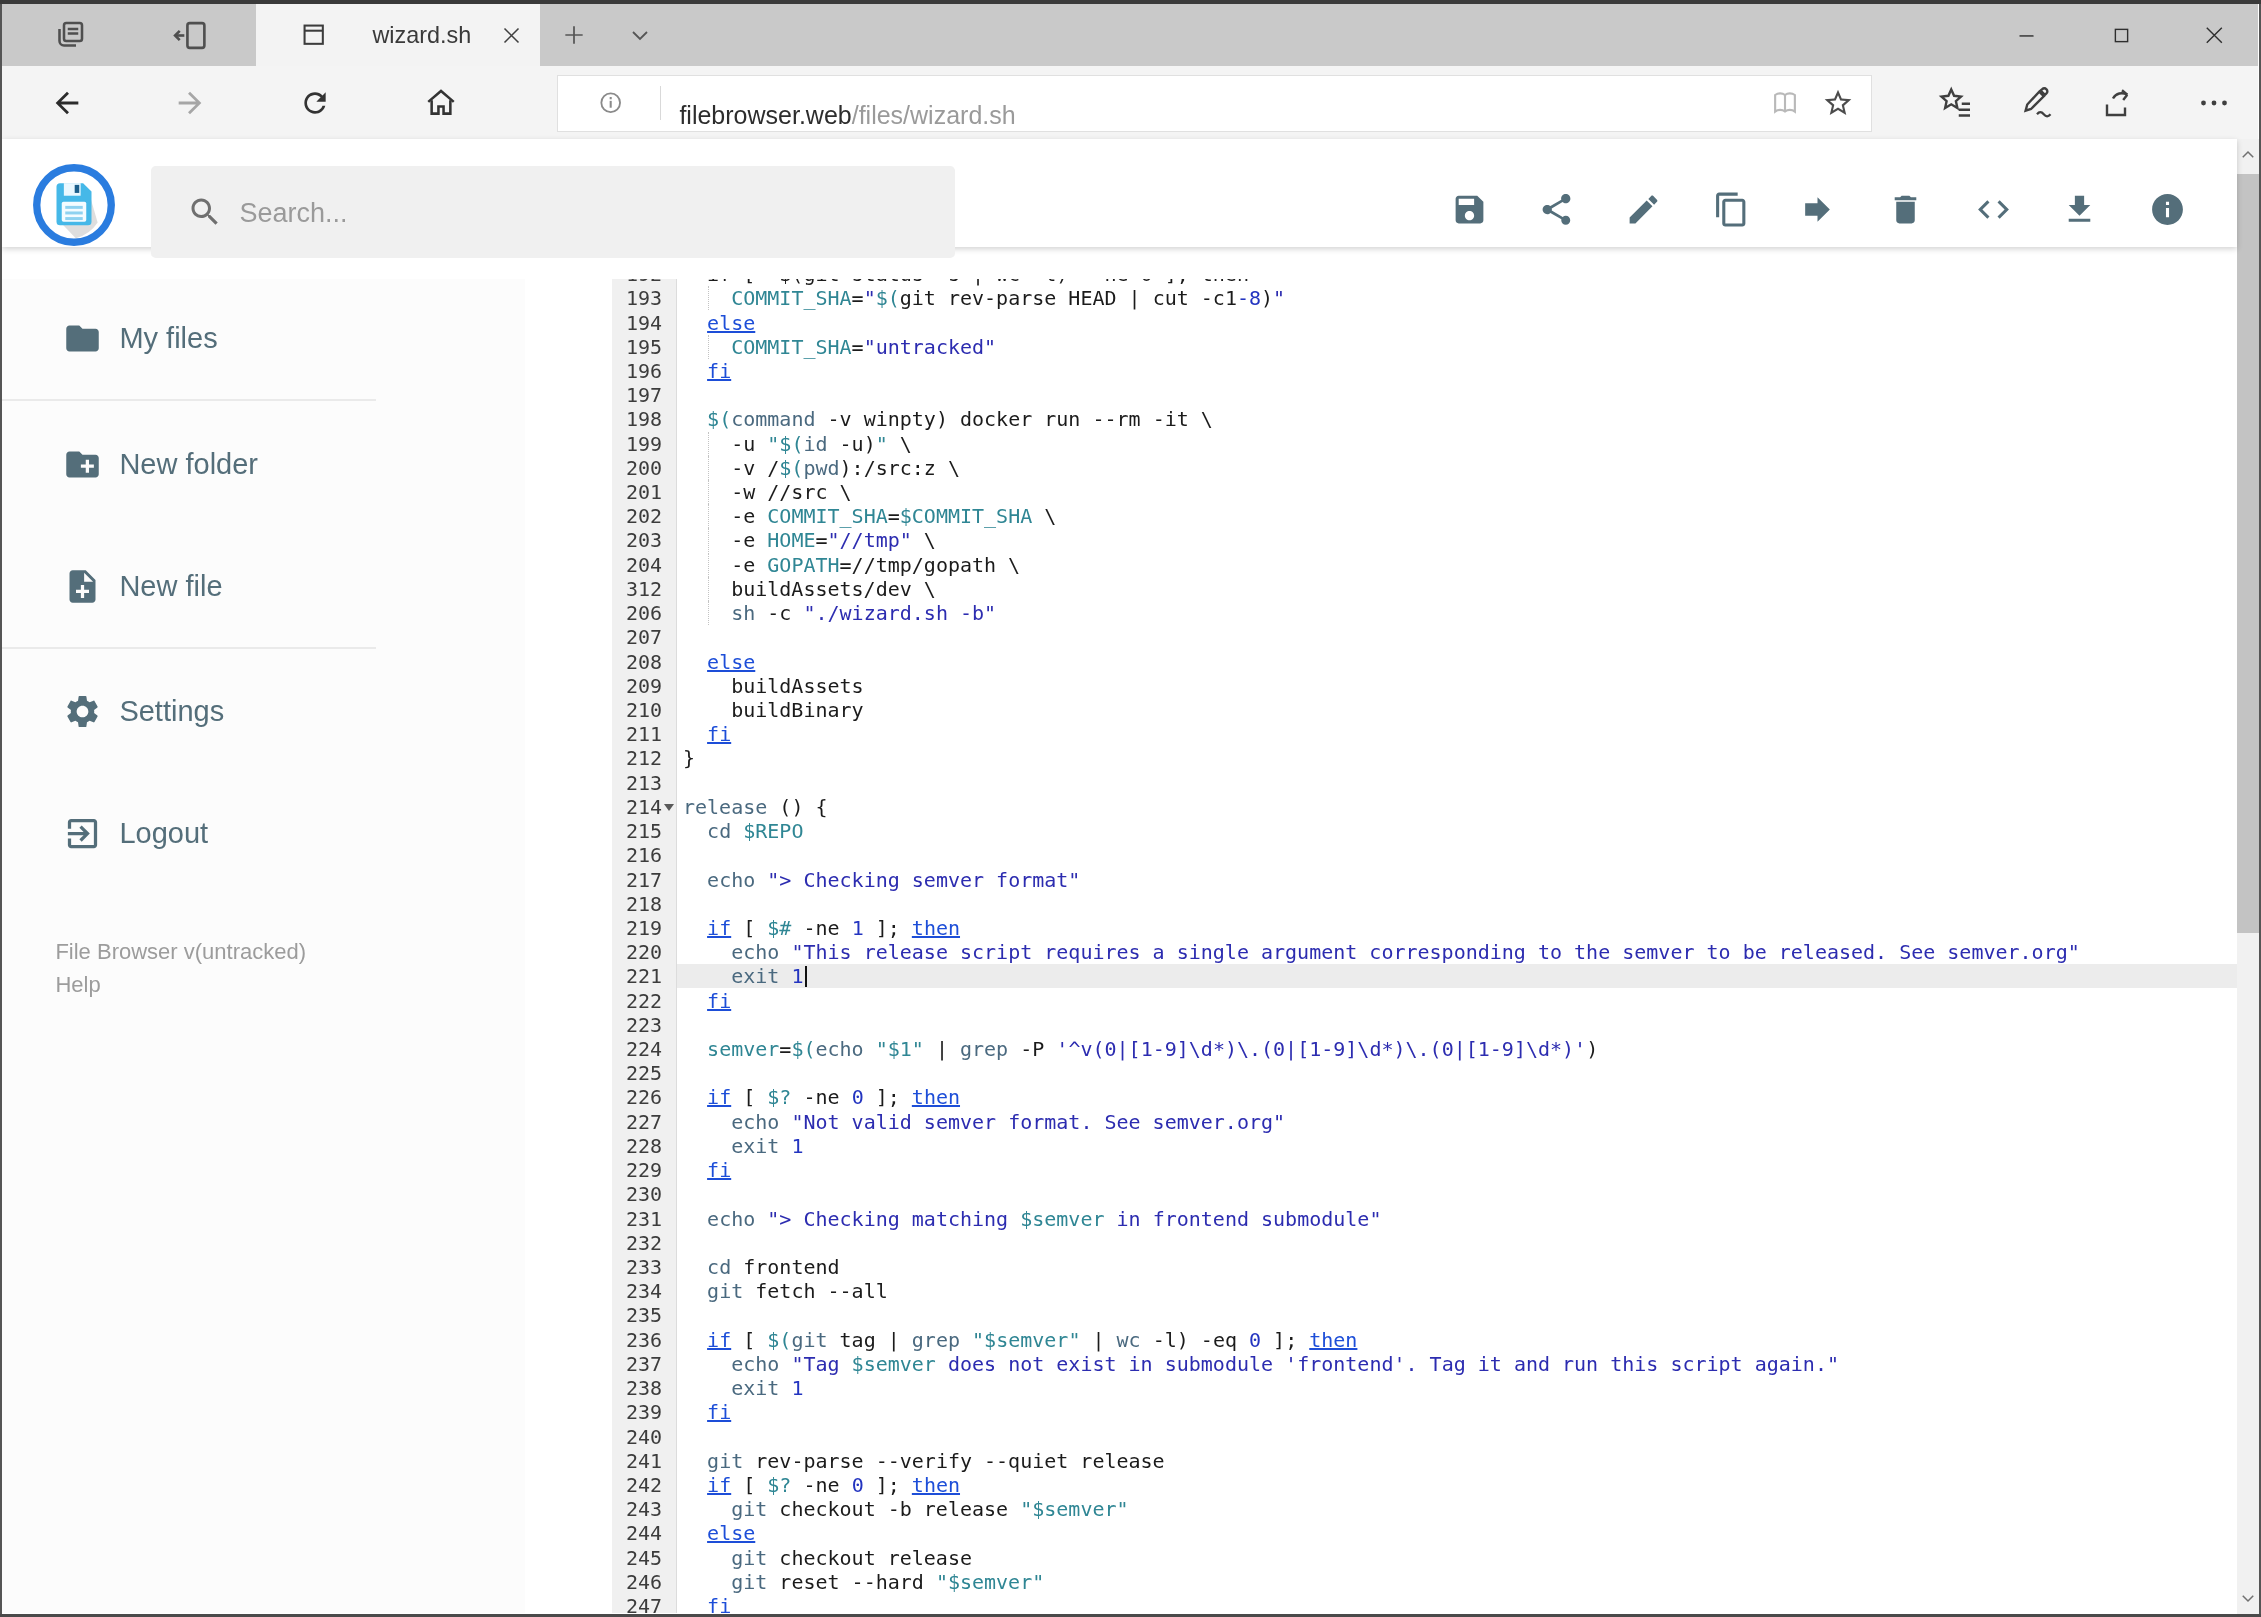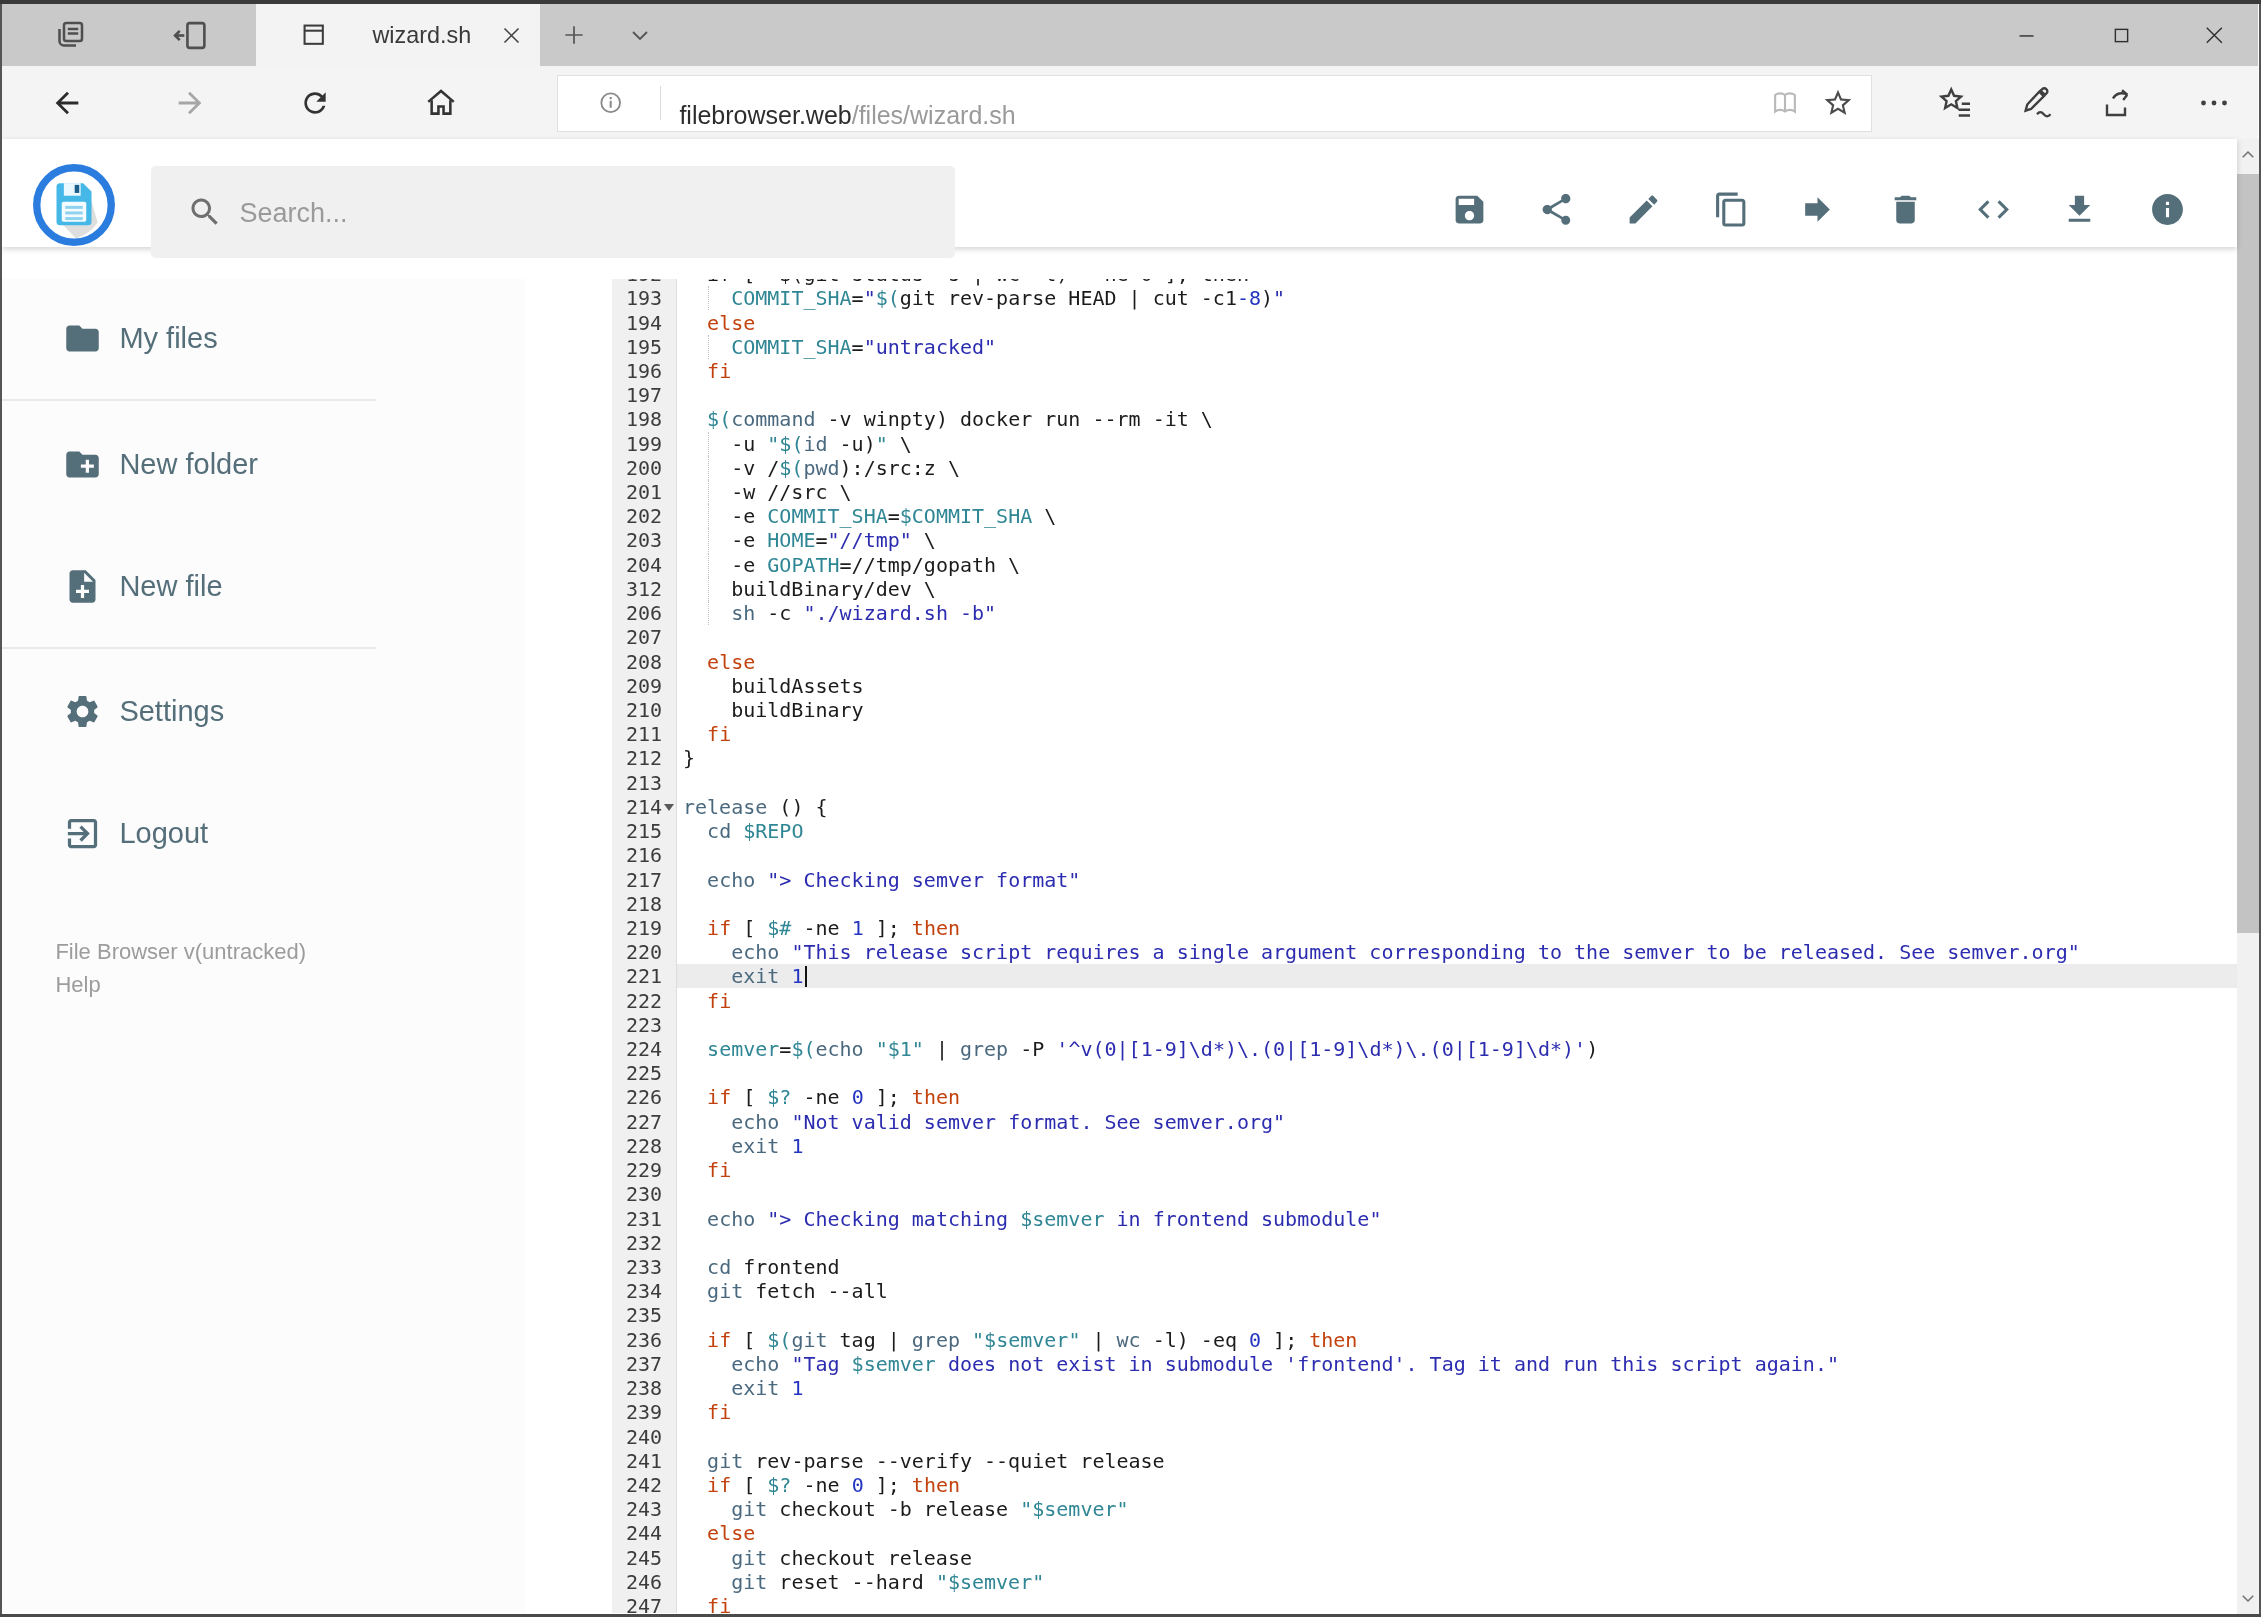--- a/index.html
+++ b/index.html
@@ -53,21 +53,21 @@
   .gutterbg{position:absolute;left:86px;top:0;width:65px;height:1334px;background:#f0f0f0;
             border-right:0.8px solid #dcdcdc;box-sizing:border-box;}
   .crow{position:absolute;left:0;width:100%;height:24px;line-height:24px;white-space:pre;}
   .crow .stripe{position:absolute;left:151px;right:0;top:0;bottom:0;background:#ececec;}
   .crow .num{position:absolute;left:86px;width:50px;text-align:right;color:#3c3c3c;}
   .crow .code{position:absolute;left:157px;color:#1b1b1b;}
   .crow .guide{position:absolute;left:182px;top:0;height:24px;border-left:0.8px dotted #c3c3c3;}
   .crow .fold{position:absolute;left:138px;top:9px;width:0;height:0;
               border-left:5.7px solid transparent;border-right:5.7px solid transparent;border-top:7.3px solid #5a5a5a;}
   .crow .cursor{position:absolute;left:279px;top:1.6px;width:1.6px;height:21px;background:#111;}
-  .tok-k{color:#c2410c;}
+  .tok-k{color:#1d4ed8;text-decoration:underline;}
   .tok-b{color:#4a697f;}
   .tok-v{color:#2f8694;}
   .tok-s{color:#2c2cb0;}
   .tok-n{color:#2334c0;}
   .tok-p{color:#1b1b1b;}
 
   
   .vscroll{left:2237px;top:139px;width:22px;height:1475px;background:#f1f1f1;}
   .vthumb{position:absolute;left:0;top:35px;width:22px;height:759px;background:#c3c3c3;}
   .varrow{position:absolute;left:0;width:22px;height:32px;display:flex;align-items:center;justify-content:center;color:#707070;}
@@ -345,21 +345,21 @@
         <div class="crow" style="top: 56px;"><span class="num">195</span><span class="guide"></span><span class="code"><span class="tok-p">    </span><span class="tok-v">COMMIT_SHA</span><span class="tok-p">=</span><span class="tok-s">"untracked"</span></span></div>
         <div class="crow" style="top: 80px;"><span class="num">196</span><span class="code"><span class="tok-p">  </span><span class="tok-k">fi</span></span></div>
         <div class="crow" style="top: 104px;"><span class="num">197</span><span class="code"></span></div>
         <div class="crow" style="top: 128px;"><span class="num">198</span><span class="code"><span class="tok-p">  </span><span class="tok-v">$(</span><span class="tok-b">command</span><span class="tok-p"> -v winpty) docker run --rm -it \</span></span></div>
         <div class="crow" style="top: 153px;"><span class="num">199</span><span class="guide"></span><span class="code"><span class="tok-p">    -u </span><span class="tok-v">"$(</span><span class="tok-b">id</span><span class="tok-p"> -u)</span><span class="tok-v">"</span><span class="tok-p"> \</span></span></div>
         <div class="crow" style="top: 177px;"><span class="num">200</span><span class="guide"></span><span class="code"><span class="tok-p">    -v /</span><span class="tok-v">$(</span><span class="tok-b">pwd</span><span class="tok-p">):/src:z \</span></span></div>
         <div class="crow" style="top: 201px;"><span class="num">201</span><span class="guide"></span><span class="code"><span class="tok-p">    -w //src \</span></span></div>
         <div class="crow" style="top: 225px;"><span class="num">202</span><span class="guide"></span><span class="code"><span class="tok-p">    -e </span><span class="tok-v">COMMIT_SHA</span><span class="tok-p">=</span><span class="tok-v">$COMMIT_SHA</span><span class="tok-p"> \</span></span></div>
         <div class="crow" style="top: 249px;"><span class="num">203</span><span class="guide"></span><span class="code"><span class="tok-p">    -e </span><span class="tok-v">HOME</span><span class="tok-p">=</span><span class="tok-s">"//tmp"</span><span class="tok-p"> \</span></span></div>
         <div class="crow" style="top: 274px;"><span class="num">204</span><span class="guide"></span><span class="code"><span class="tok-p">    -e </span><span class="tok-v">GOPATH</span><span class="tok-p">=//tmp/gopath \</span></span></div>
-        <div class="crow" style="top: 298px;"><span class="num">312</span><span class="guide"></span><span class="code"><span class="tok-p">    buildBinary/dev \</span></span></div>
+        <div class="crow" style="top: 298px;"><span class="num">312</span><span class="guide"></span><span class="code"><span class="tok-p">    buildAssets/dev \</span></span></div>
         <div class="crow" style="top: 322px;"><span class="num">206</span><span class="guide"></span><span class="code"><span class="tok-p">    </span><span class="tok-b">sh</span><span class="tok-p"> -c </span><span class="tok-s">"./wizard.sh -b"</span></span></div>
         <div class="crow" style="top: 346px;"><span class="num">207</span><span class="code"></span></div>
         <div class="crow" style="top: 371px;"><span class="num">208</span><span class="code"><span class="tok-p">  </span><span class="tok-k">else</span></span></div>
         <div class="crow" style="top: 395px;"><span class="num">209</span><span class="code"><span class="tok-p">    buildAssets</span></span></div>
         <div class="crow" style="top: 419px;"><span class="num">210</span><span class="code"><span class="tok-p">    buildBinary</span></span></div>
         <div class="crow" style="top: 443px;"><span class="num">211</span><span class="code"><span class="tok-p">  </span><span class="tok-k">fi</span></span></div>
         <div class="crow" style="top: 467px;"><span class="num">212</span><span class="code"><span class="tok-p">}</span></span></div>
         <div class="crow" style="top: 492px;"><span class="num">213</span><span class="code"></span></div>
         <div class="crow" style="top: 516px;"><span class="num">214</span><span class="fold"></span><span class="code"><span class="tok-b">release</span><span class="tok-p"> () {</span></span></div>
         <div class="crow" style="top: 540px;"><span class="num">215</span><span class="code"><span class="tok-p">  </span><span class="tok-b">cd</span><span class="tok-p"> </span><span class="tok-v">$REPO</span></span></div>

